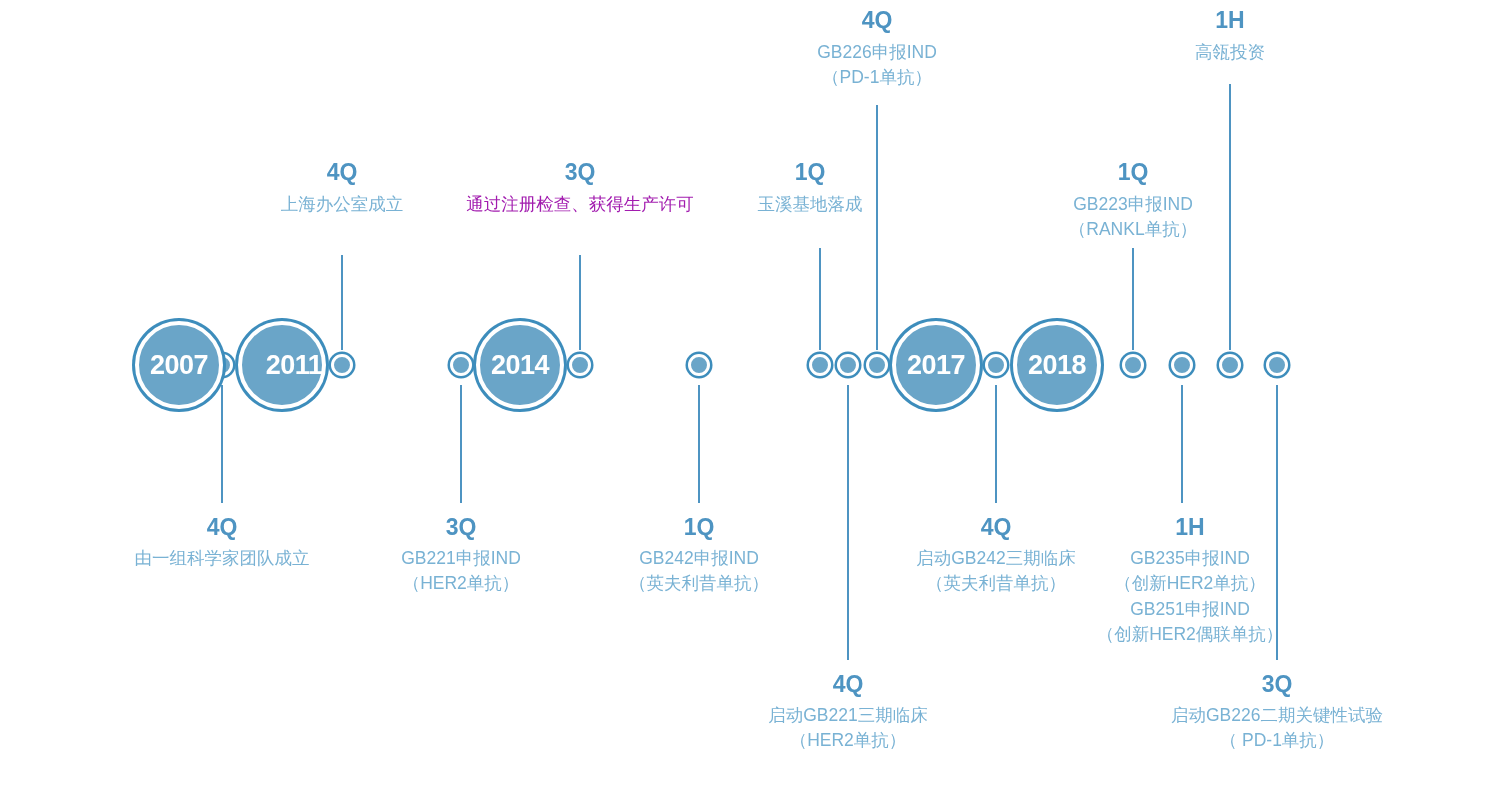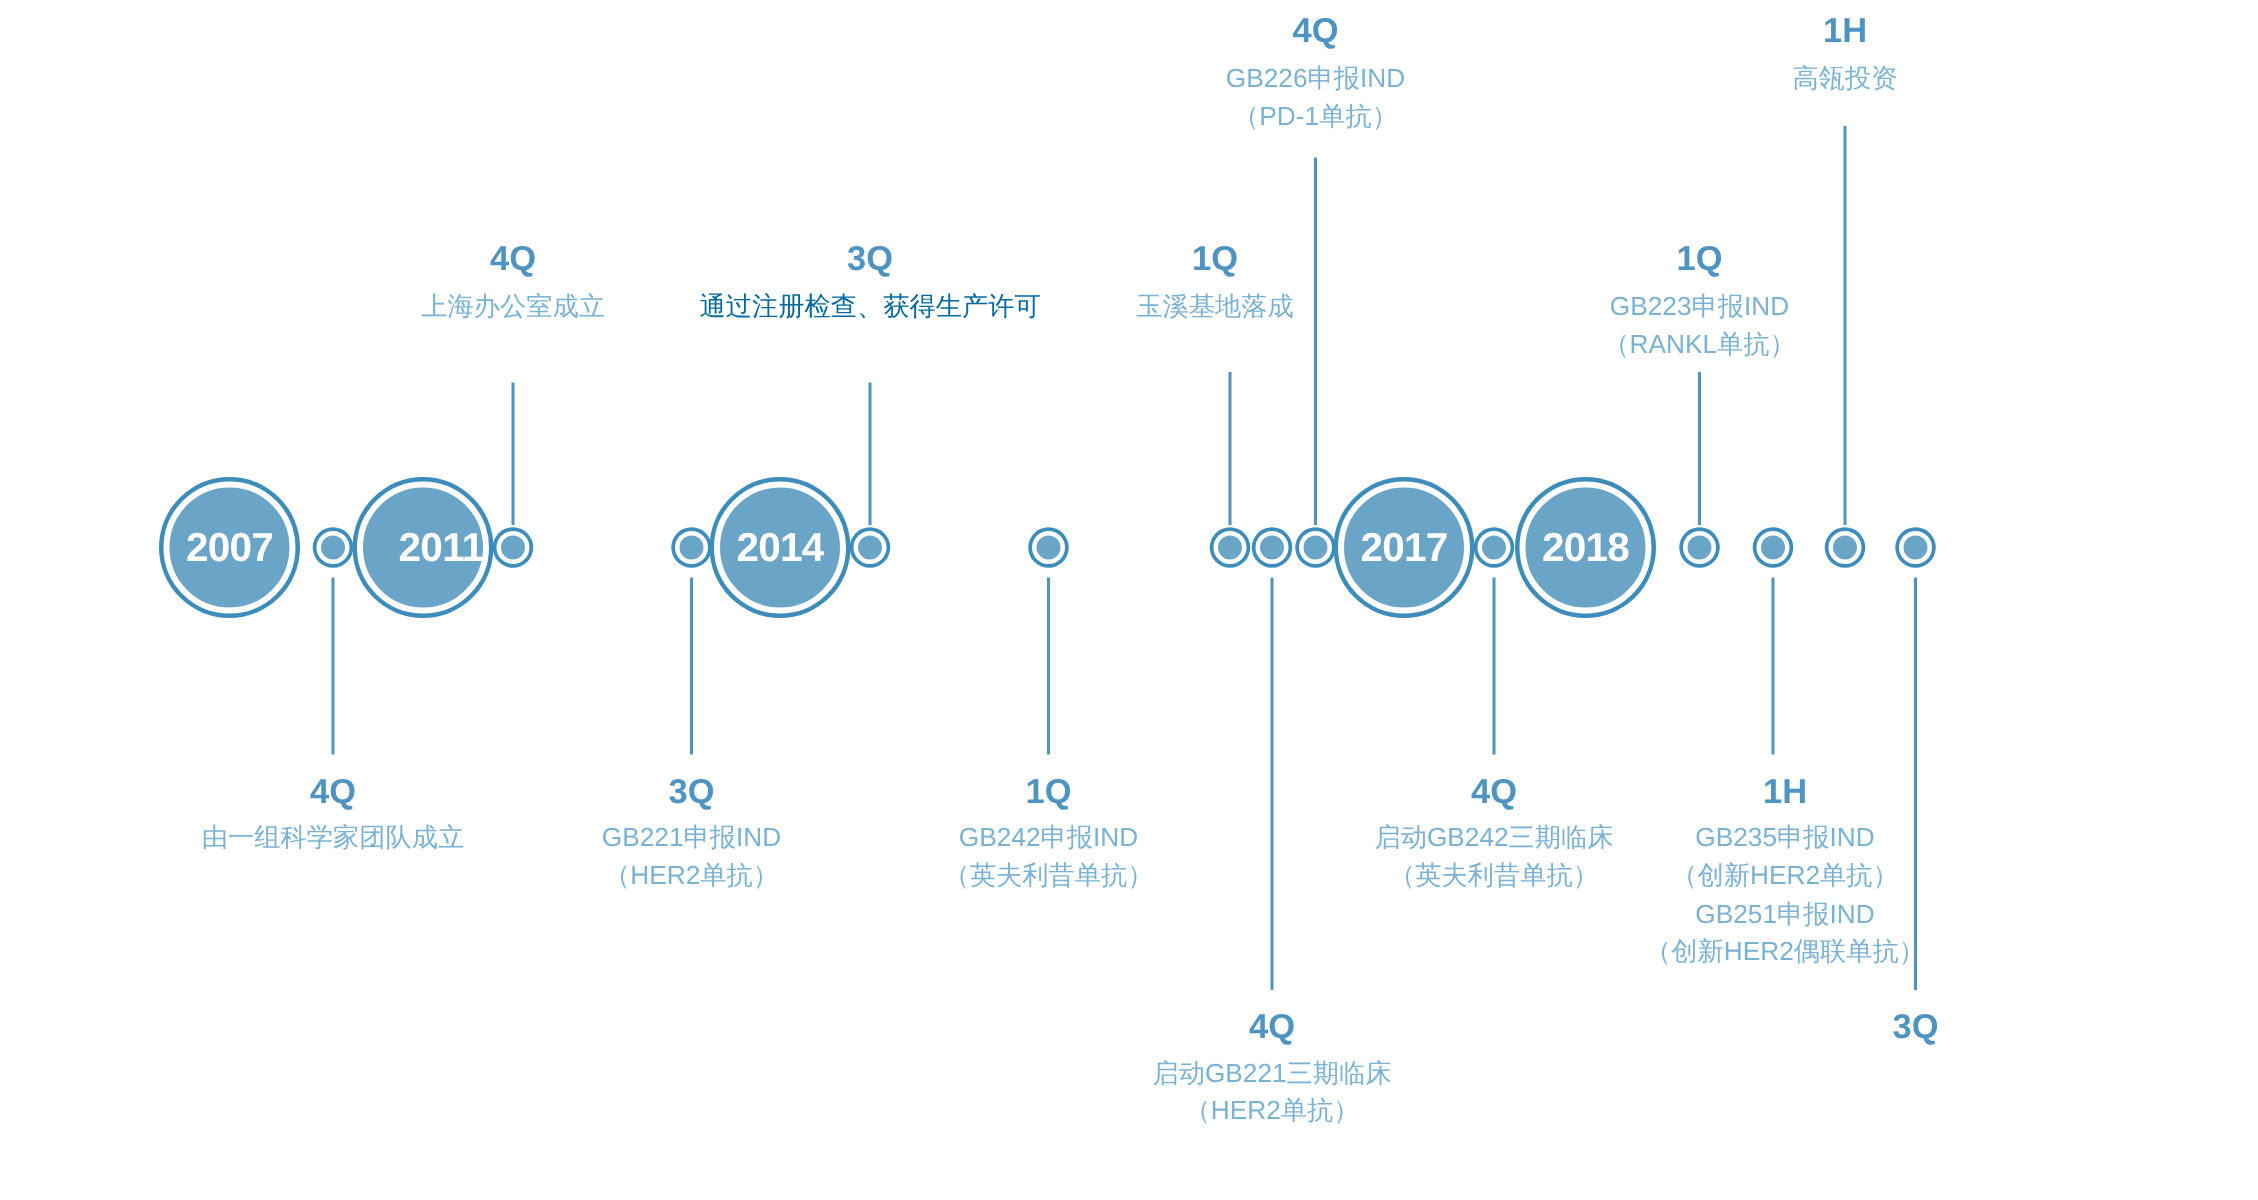--- a/index.html
+++ b/index.html
@@ -108,42 +108,42 @@
     <div class="dot-node" style="left: 569px; top: 354px; background: rgb(106, 165, 200); box-shadow: rgb(61, 141, 188) 0px 0px 0px 2.5px;"></div>
     <div class="dot-node" style="left: 688px; top: 354px; background: rgb(106, 165, 200); box-shadow: rgb(61, 141, 188) 0px 0px 0px 2.5px;"></div>
     <div class="dot-node" style="left: 809px; top: 354px; background: rgb(106, 165, 200); box-shadow: rgb(61, 141, 188) 0px 0px 0px 2.5px;"></div>
     <div class="dot-node" style="left: 837px; top: 354px; background: rgb(106, 165, 200); box-shadow: rgb(61, 141, 188) 0px 0px 0px 2.5px;"></div>
     <div class="dot-node" style="left: 866px; top: 354px; background: rgb(106, 165, 200); box-shadow: rgb(61, 141, 188) 0px 0px 0px 2.5px;"></div>
     <div class="dot-node" style="left: 985px; top: 354px; background: rgb(106, 165, 200); box-shadow: rgb(61, 141, 188) 0px 0px 0px 2.5px;"></div>
     <div class="dot-node" style="left: 1122px; top: 354px; background: rgb(106, 165, 200); box-shadow: rgb(61, 141, 188) 0px 0px 0px 2.5px;"></div>
     <div class="dot-node" style="left: 1171px; top: 354px; background: rgb(106, 165, 200); box-shadow: rgb(61, 141, 188) 0px 0px 0px 2.5px;"></div>
     <div class="dot-node" style="left: 1219px; top: 354px; background: rgb(106, 165, 200); box-shadow: rgb(61, 141, 188) 0px 0px 0px 2.5px;"></div>
     <div class="dot-node" style="left: 1266px; top: 354px; background: rgb(106, 165, 200); box-shadow: rgb(61, 141, 188) 0px 0px 0px 2.5px;"></div>
-    <div class="year-node" style="left: 109px; top: 321px; background: rgb(106, 165, 200); box-shadow: rgb(61, 141, 188) 0px 0px 0px 3px;">
+    <div class="year-node" style="left: 135px; top: 321px; background: rgb(106, 165, 200); box-shadow: rgb(61, 141, 188) 0px 0px 0px 3px;">
       <span class="year-label" style="color: rgb(255, 255, 255);">2007</span>
     </div>
     <div class="year-node" style="left: 238px; top: 321px; background: rgb(106, 165, 200); box-shadow: rgb(61, 141, 188) 0px 0px 0px 3px; padding-left: 24px;">
       <span class="year-label" style="color: rgb(255, 255, 255);">2011</span>
     </div>
     <div class="year-node" style="left: 476px; top: 321px; background: rgb(106, 165, 200); box-shadow: rgb(61, 141, 188) 0px 0px 0px 3px;">
       <span class="year-label" style="color: rgb(255, 255, 255);">2014</span>
     </div>
     <div class="year-node" style="left: 892px; top: 321px; background: rgb(106, 165, 200); box-shadow: rgb(61, 141, 188) 0px 0px 0px 3px;">
       <span class="year-label" style="color: rgb(255, 255, 255);">2017</span>
     </div>
     <div class="year-node" style="left: 1013px; top: 321px; background: rgb(106, 165, 200); box-shadow: rgb(61, 141, 188) 0px 0px 0px 3px;">
       <span class="year-label" style="color: rgb(255, 255, 255);">2018</span>
     </div>
     <div class="event above" style="left: 342px; top: 158px;">
       <div class="period" style="color: rgb(78, 148, 194);">4Q</div>
       <div class="desc" style="color: rgb(121, 178, 212);">上海办公室成立</div>
     </div>
     <div class="event above" style="left: 580px; top: 158px;">
       <div class="period" style="color: rgb(78, 148, 194);">3Q</div>
-      <div class="desc" style="color: #0369a1;">通过注册检查、获得生产许可</div>
+      <div class="desc" style="color: #a21caf;">通过注册检查、获得生产许可</div>
     </div>
     <div class="event above" style="left: 810px; top: 158px;">
       <div class="period" style="color: rgb(78, 148, 194);">1Q</div>
       <div class="desc" style="color: rgb(121, 178, 212);">玉溪基地落成</div>
     </div>
     <div class="event above" style="left: 877px; top: 6px;">
       <div class="period" style="color: rgb(78, 148, 194);">4Q</div>
       <div class="desc" style="color: rgb(121, 178, 212);">GB226申报IND
 （PD-1单抗）</div>
     </div>
@@ -182,14 +182,16 @@
 GB251申报IND
 （创新HER2偶联单抗）</div>
     </div>
     <div class="event below" style="left: 848px; top: 670px;">
       <div class="period" style="color: rgb(78, 148, 194);">4Q</div>
       <div class="desc" style="color: rgb(121, 178, 212);">启动GB221三期临床
 （HER2单抗）</div>
     </div>
     <div class="event below" style="left: 1277px; top: 670px;">
       <div class="period" style="color: rgb(78, 148, 194);">3Q</div>
+      <div class="desc" style="color: rgb(121, 178, 212);">启动GB226二期关键性试验
+（ PD-1单抗）</div>
     </div>
   </div>
 
 </body></html>

